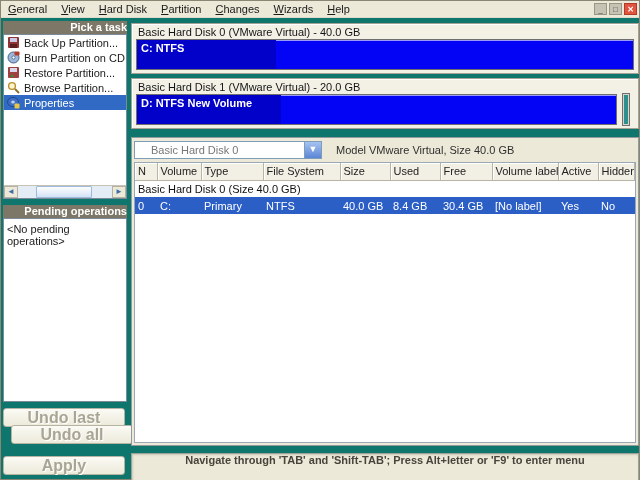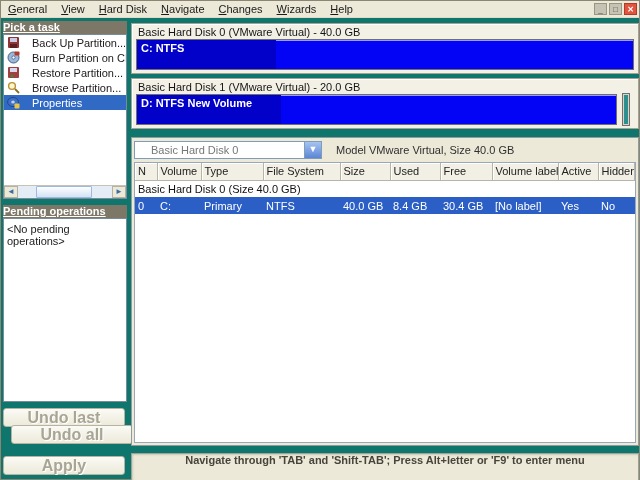--- a/index.html
+++ b/index.html
@@ -25,29 +25,29 @@
   .win-btn {
     width:13px; height:12px; font-size:8px; line-height:11px; text-align:center;
     background:#c6c2b4; border:1px solid #9a9684; color:#4b4b45;
   }
   .win-btn.close { background:#e1543f; border-color:#b23a28; color:#fff; font-weight:bold; }
 
   
   .panel-header {
     position:absolute; left:2px; width:124px; height:13px;
     background:#7d7768; color:#fff; font-weight:bold;
-    text-align:left; line-height:13px; font-size:11px;text-decoration:underline;
+    text-align:right; line-height:13px; font-size:11px;
   }
   .task-header { top:20px; }
   .task-list {
     position:absolute; left:2px; top:33px; width:124px; height:165px;
     background:#fff; border:1px solid #7a8a99; overflow:hidden;
   }
   .task-item {
-    display:flex; align-items:center; gap:12px;
+    display:flex; align-items:center; gap:4px;
     height:15px; padding-left:3px; white-space:nowrap; overflow:hidden; cursor:default;
   }
   .task-item.selected { background:#316ac5; color:#fff; }
   .task-icon { width:13px; height:13px; flex:0 0 13px; }
   .hscroll {
     position:absolute; left:0; right:0; bottom:0; height:13px;
     display:flex; background:#e4ecf5; border-top:1px solid #c6c2b4;
   }
   .scroll-btn {
     width:14px; height:12px; background:#ece9d8; border:1px solid #b5b2a5;
@@ -146,21 +146,21 @@
 </style>
 </head>
 <body>
 
 <div class="window">
 
   <div class="menubar">
     <span class="menu-item">General</span>
     <span class="menu-item">View</span>
     <span class="menu-item">Hard Disk</span>
-    <span class="menu-item">Navigate</span>
+    <span class="menu-item">Partition</span>
     <span class="menu-item">Changes</span>
     <span class="menu-item">Wizards</span>
     <span class="menu-item">Help</span>
     <span class="win-controls">
       <span class="win-btn">_</span>
       <span class="win-btn">□</span>
       <span class="win-btn close">✕</span>
     </span>
   </div>
 

